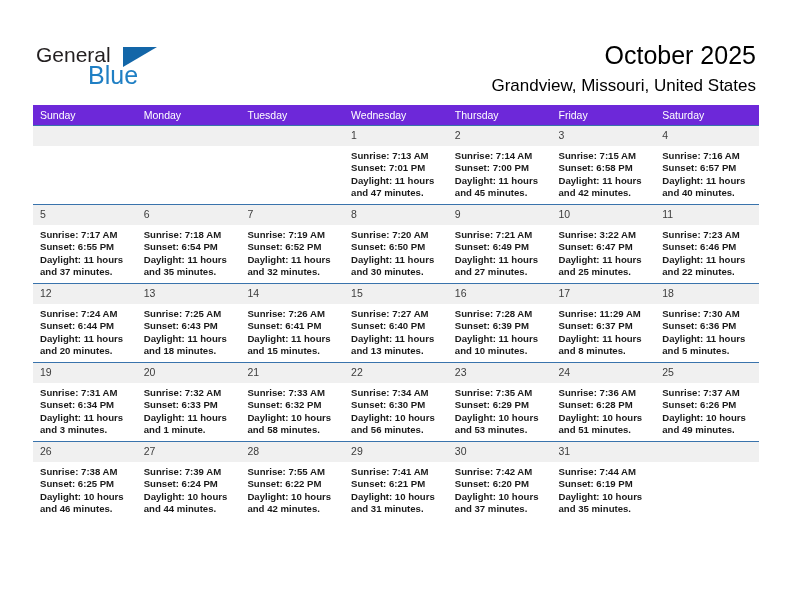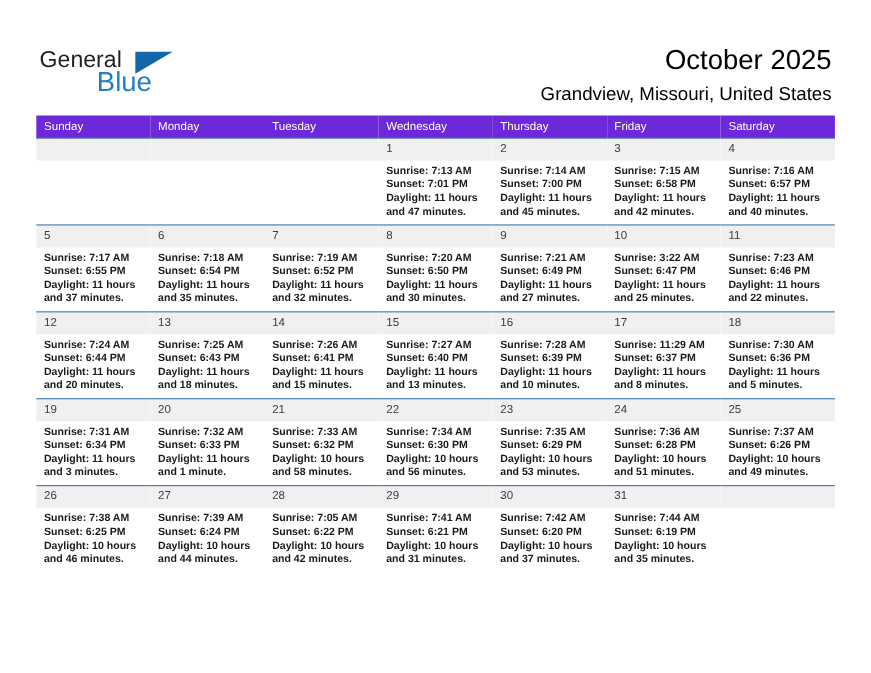--- a/index.html
+++ b/index.html
@@ -431,21 +431,21 @@
             <div class="cell-body">
               <p>Sunrise: 7:39 AM</p>
               <p>Sunset: 6:24 PM</p>
               <p>Daylight: 10 hours</p>
               <p>and 44 minutes.</p>
             </div>
           </td>
           <td>
             <span class="daynum">28</span>
             <div class="cell-body">
-              <p>Sunrise: 7:05 AM</p>
+              <p>Sunrise: 7:55 AM</p>
               <p>Sunset: 6:22 PM</p>
               <p>Daylight: 10 hours</p>
               <p>and 42 minutes.</p>
             </div>
           </td>
           <td>
             <span class="daynum">29</span>
             <div class="cell-body">
               <p>Sunrise: 7:41 AM</p>
               <p>Sunset: 6:21 PM</p>

